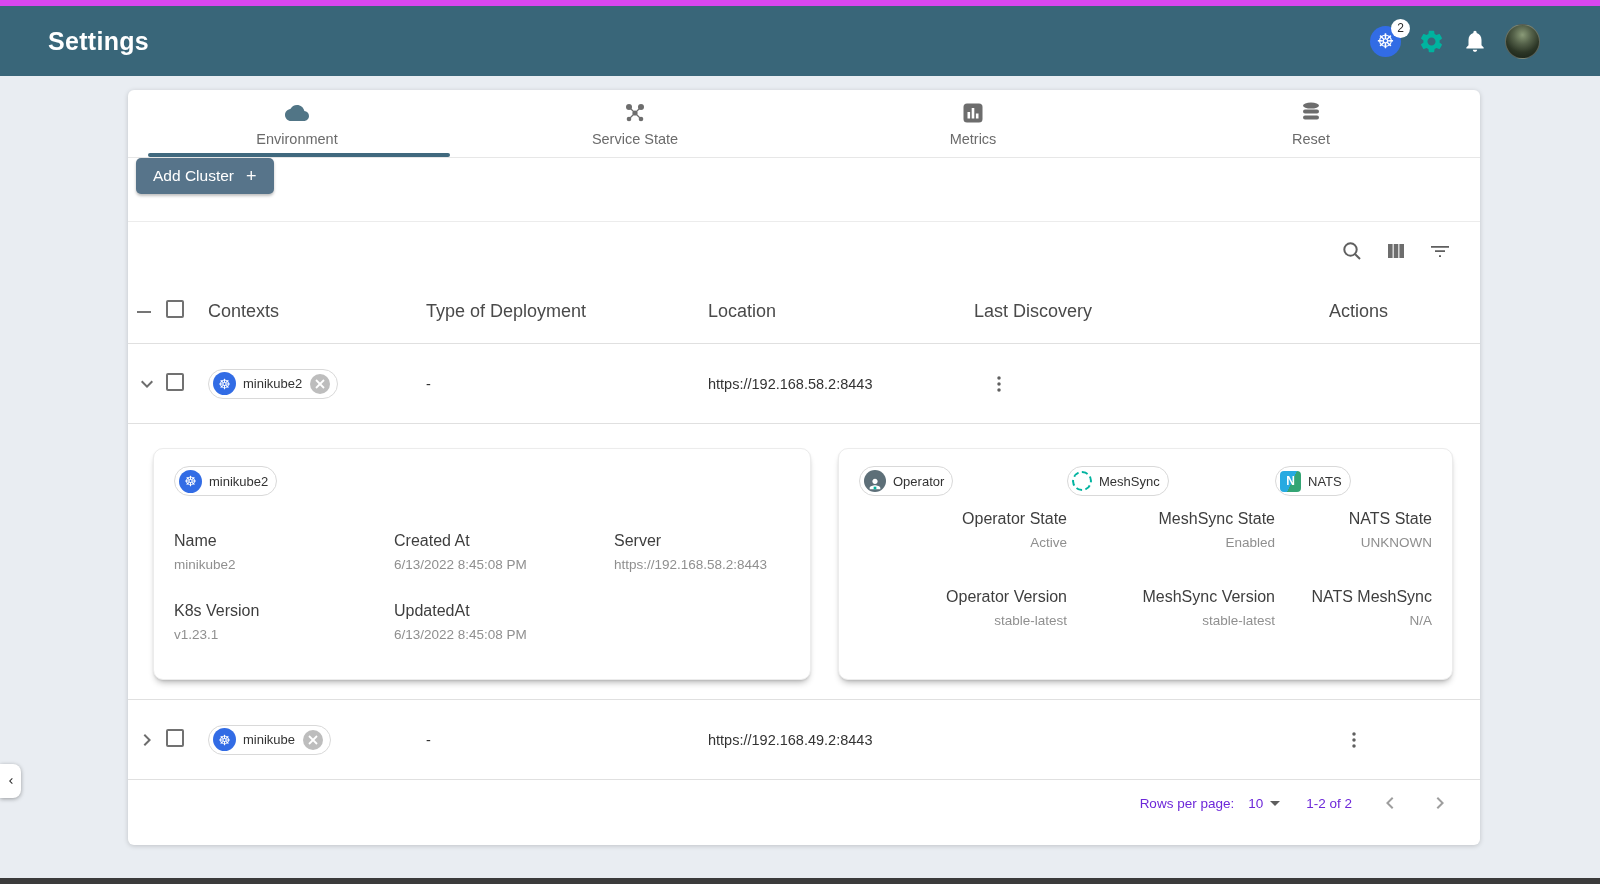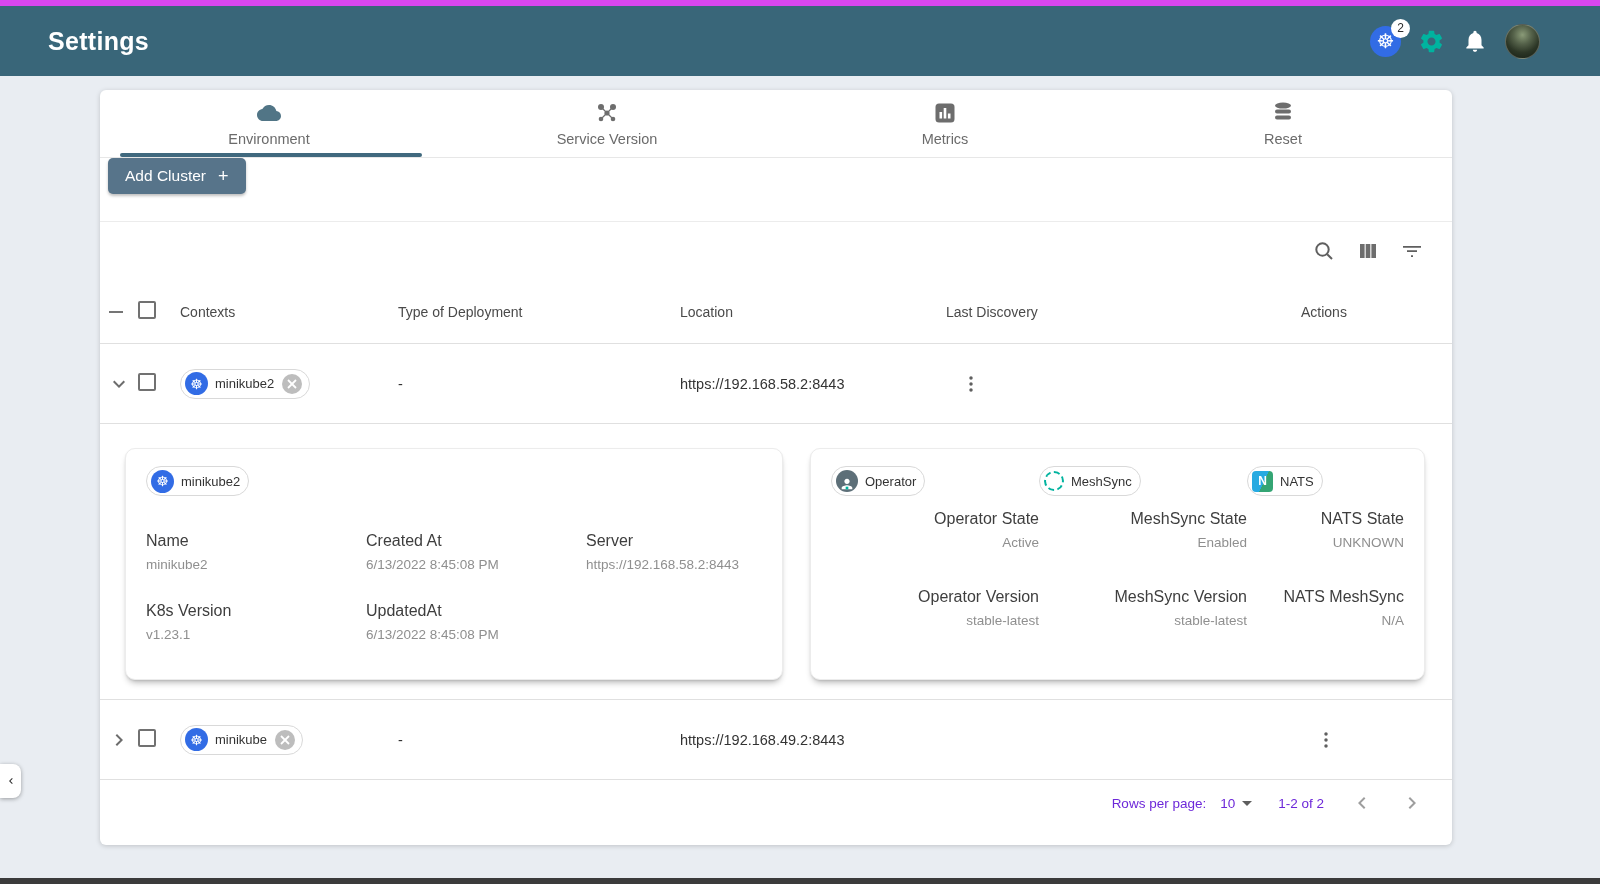--- a/index.html
+++ b/index.html
@@ -25,21 +25,21 @@
     position:absolute; top:-7px; right:-9px; width:19px; height:19px; border-radius:50%;
     background:#fff; color:#2b2b2b; font-size:12px; display:flex; align-items:center; justify-content:center;
   }
   .avatar {
     width:35px; height:35px; border-radius:50%;
     background:radial-gradient(circle at 50% 30%, #8a9b78 0%, #55624a 32%, #2c3626 62%, #131c13 100%);
     border:1px solid rgba(255,255,255,.25);
   }
   
   .card {
-    position:absolute; left:100px; top:90px; width:1352px; height:755px;
+    position:absolute; left:128px; top:90px; width:1352px; height:755px;
     background:#fff; border-radius:6px; box-shadow:0 1px 5px rgba(0,0,0,.18);
   }
   
   .tabs { display:flex; height:68px; border-bottom:1px solid #e7e7e7; }
   .tab {
     position:relative; flex:1; display:flex; flex-direction:column; align-items:center;
     justify-content:center; gap:5px; cursor:pointer;
   }
   .tab-label { font-size:14.5px; color:#6b6b6b; }
   .tab-icon { display:flex; height:26px; align-items:center; }
@@ -53,21 +53,21 @@
     display:flex; align-items:center; gap:12px; background:#57748a; color:#fff; border:none;
     font-family:inherit; font-size:15.5px; padding:9px 17px; border-radius:5px; cursor:pointer;
     box-shadow:0 2px 3px rgba(0,0,0,.25);
   }
   .add-cluster .plus { font-size:18px; line-height:1; }
   
   .toolbar { height:58px; display:flex; align-items:center; justify-content:flex-end; gap:16px; padding-right:26px; }
   .toolbar .iconbtn { width:28px; height:28px; }
   
   .row-grid { display:grid; grid-template-columns:38px 42px 218px 282px 266px 355px 1fr; align-items:center; }
-  .thead { height:64px; border-bottom:1px solid #e0e0e0; font-size:14px; color:#4a4a4a; }
+  .thead { height:64px; border-bottom:1px solid #e0e0e0; font-size:18px; color:#4a4a4a; }
   .trow  { height:80px; border-bottom:1px solid #e0e0e0; font-size:14.5px; color:#333; }
   .minus-glyph { width:14px; height:2px; background:#757575; margin-left:9px; }
   .cb {
     width:18px; height:18px; border:2px solid #717171; border-radius:2px; background:#fff;
     display:inline-block; cursor:pointer;
   }
   .chev { margin-left:7px; display:flex; cursor:pointer; }
   .kebab { margin-left:14px; display:flex; cursor:pointer; }
   
   .chip {
@@ -169,21 +169,21 @@
               <line x1="18" y1="6" x2="12" y2="12" stroke="#6d6d6d" stroke-width="1.3"></line>
               <line x1="6" y1="18" x2="12" y2="12" stroke="#6d6d6d" stroke-width="1.3"></line>
               <line x1="18" y1="18" x2="12" y2="12" stroke="#6d6d6d" stroke-width="1.3"></line>
               <circle cx="6" cy="6" r="3"></circle>
               <circle cx="18" cy="6" r="3"></circle>
               <circle cx="12" cy="12" r="2.6"></circle>
               <circle cx="6" cy="18" r="2.3"></circle>
               <circle cx="18" cy="18" r="2.3"></circle>
             </svg>
         </span>
-        <span class="tab-label">Service Version</span>
+        <span class="tab-label">Service State</span>
       </div>
       <div class="tab">
         <span class="tab-icon">
           <svg width="24" height="24" viewBox="0 0 24 24">
               <rect x="2.5" y="2.5" width="19" height="19" rx="3.5" fill="#6d6d6d"></rect>
               <rect x="6.5" y="11" width="2.6" height="6.5" fill="#fff"></rect>
               <rect x="10.7" y="7" width="2.6" height="10.5" fill="#fff"></rect>
               <rect x="14.9" y="12.5" width="2.6" height="5" fill="#fff"></rect>
             </svg>
         </span>

